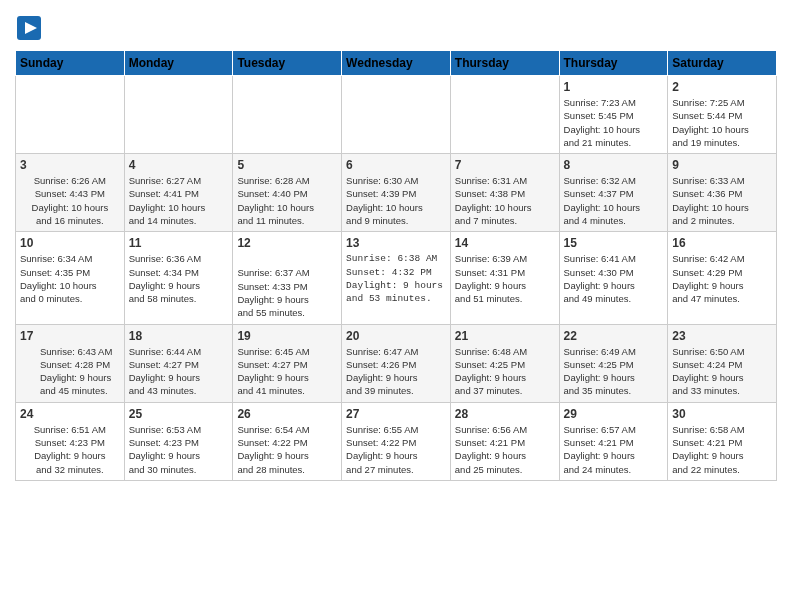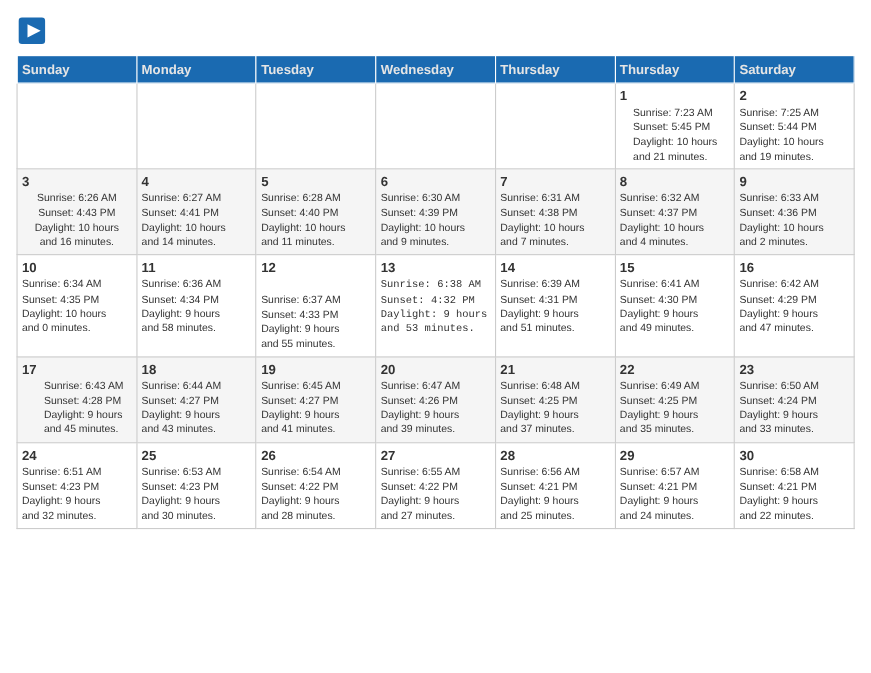--- a/index.html
+++ b/index.html
@@ -47,21 +47,21 @@
       color: #555;
       margin-top: 2px;
     }
     table {
       width: 100%;
       border-collapse: collapse;
       table-layout: fixed;
     }
     thead tr th {
       background: #1a6ab1;
-      color: #e5e5e5;
+      color: #000000;
       font-size: 12px;
       font-weight: bold;
       padding: 5px 4px;
       text-align: left;
       border: 1px solid #fff;
     }
     tbody tr td {
       border: 1px solid #ccc;
       vertical-align: top;
       padding: 4px 4px;
@@ -122,21 +122,21 @@
   </thead>
   <tbody id="calendar-body">
   <tr>
         <td class="empty-cell"></td>
         <td class="empty-cell"></td>
         <td class="empty-cell"></td>
         <td class="empty-cell"></td>
         <td class="empty-cell"></td>
         <td>
           <span class="day-num">1</span>
-          <div class="day-info" style="white-space: pre-line; margin-left: 12px;">Sunrise: 7:23 AM
+          <div class="day-info" style="white-space: pre-line;">Sunrise: 7:23 AM
 Sunset: 5:45 PM
 Daylight: 10 hours
 and 21 minutes.</div>
         </td>
         <td>
           <span class="day-num">2</span>
           <div class="day-info" style="white-space: pre-line;">Sunrise: 7:25 AM
 Sunset: 5:44 PM
 Daylight: 10 hours
 and 19 minutes.</div>
@@ -291,21 +291,21 @@
           <span class="day-num">23</span>
           <div class="day-info" style="white-space: pre-line;">Sunrise: 6:50 AM
 Sunset: 4:24 PM
 Daylight: 9 hours
 and 33 minutes.</div>
         </td>
       </tr>
       <tr>
         <td>
           <span class="day-num">24</span>
-          <div class="day-info" style="white-space: pre-line;">Sunrise: 6:51 AM
+          <div class="day-info" style="white-space: pre-line; text-align: center;">Sunrise: 6:51 AM
 Sunset: 4:23 PM
 Daylight: 9 hours
 and 32 minutes.</div>
         </td>
         <td>
           <span class="day-num">25</span>
           <div class="day-info" style="white-space: pre-line;">Sunrise: 6:53 AM
 Sunset: 4:23 PM
 Daylight: 9 hours
 and 30 minutes.</div>

